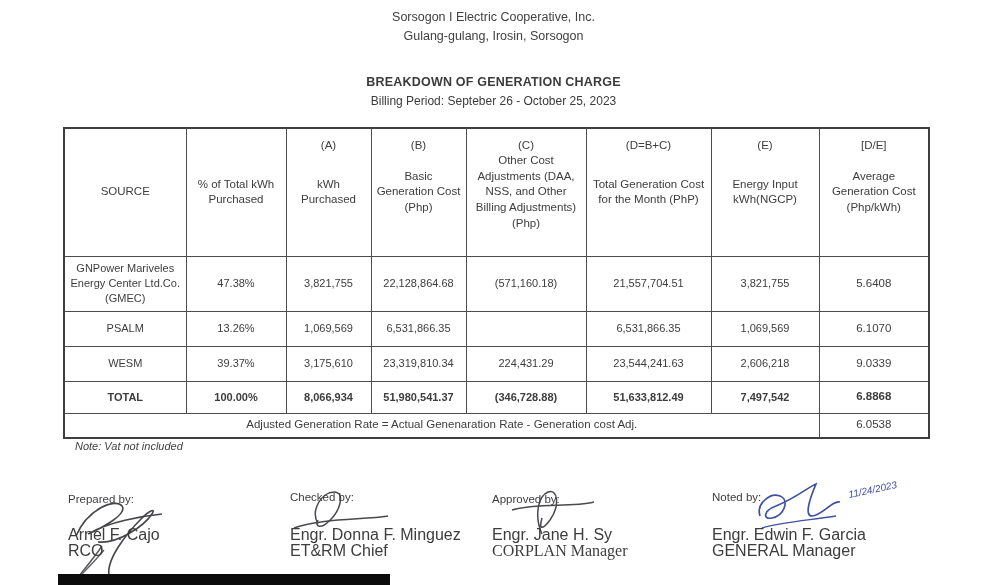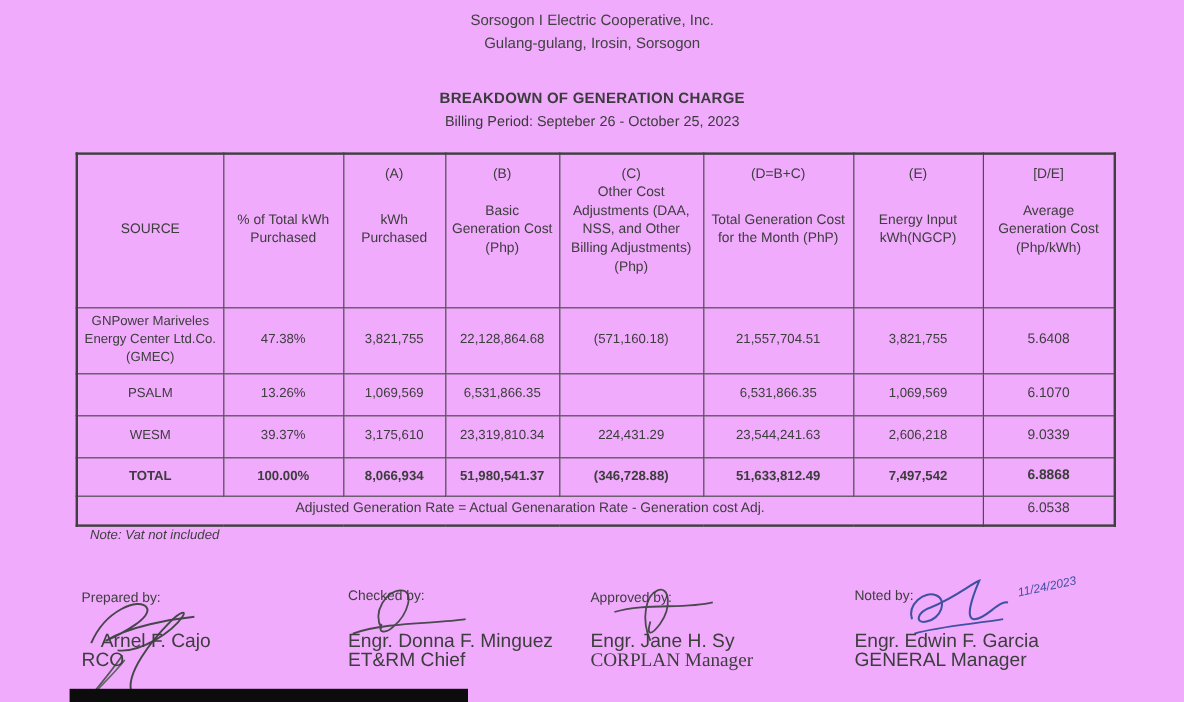--- a/index.html
+++ b/index.html
@@ -3,21 +3,21 @@
 <meta charset="utf-8">
 <style>
   html,body{margin:0;padding:0;}
   body{
     font-family:"Liberation Sans", sans-serif;
     background:#e9e9e9;
   }
   #page{
     position:relative;
     width:987px;height:585px;
-    background:#f0abfc;
+    background:#ffffff;
     color:#3d3d3d;
     overflow:hidden;
   }
   
   .doc-head{
     position:absolute;top:8px;left:0;width:100%;
     text-align:center;line-height:1.55;
     font-size:12.5px;color:#414141;
   }
   .doc-title-wrap{
@@ -226,21 +226,21 @@
 
   <svg class="sigart" style="left:752px;top:476px;" width="150" height="56" viewBox="0 0 150 56">
     <path d="M8,40 C4,28 18,16 28,20 C38,24 32,40 20,42 C10,44 12,34 24,30 C44,22 58,10 64,8 C58,22 52,40 60,40 C70,40 80,24 88,26" fill="none" stroke="#3f51a3" stroke-width="1.7"></path>
     <path d="M10,52 C30,46 60,44 84,40" fill="none" stroke="#3f51a3" stroke-width="1.4"></path>
   </svg>
   <div class="sig-date" style="left:848px;top:484px;">11/24/2023</div>
 
   <div class="sig-block" style="left:68px;top:491px;">
     <div class="sig-role">Prepared by:</div>
   </div>
-  <div class="sig-name" style="left:68px;top:526px;margin-left:16px;">Arnel F. Cajo</div>
+  <div class="sig-name" style="left:68px;top:526px;">Arnel F. Cajo</div>
   <div class="sig-title" style="left:68px;top:542px;">RCO</div>
 
   <div class="sig-block" style="left:290px;top:489px;">
     <div class="sig-role">Checked by:</div>
   </div>
   <div class="sig-name" style="left:290px;top:526px;">Engr. Donna F. Minguez</div>
   <div class="sig-title" style="left:290px;top:542px;">ET&amp;RM Chief</div>
 
   <div class="sig-block" style="left:492px;top:491px;">
     <div class="sig-role">Approved by:</div>

